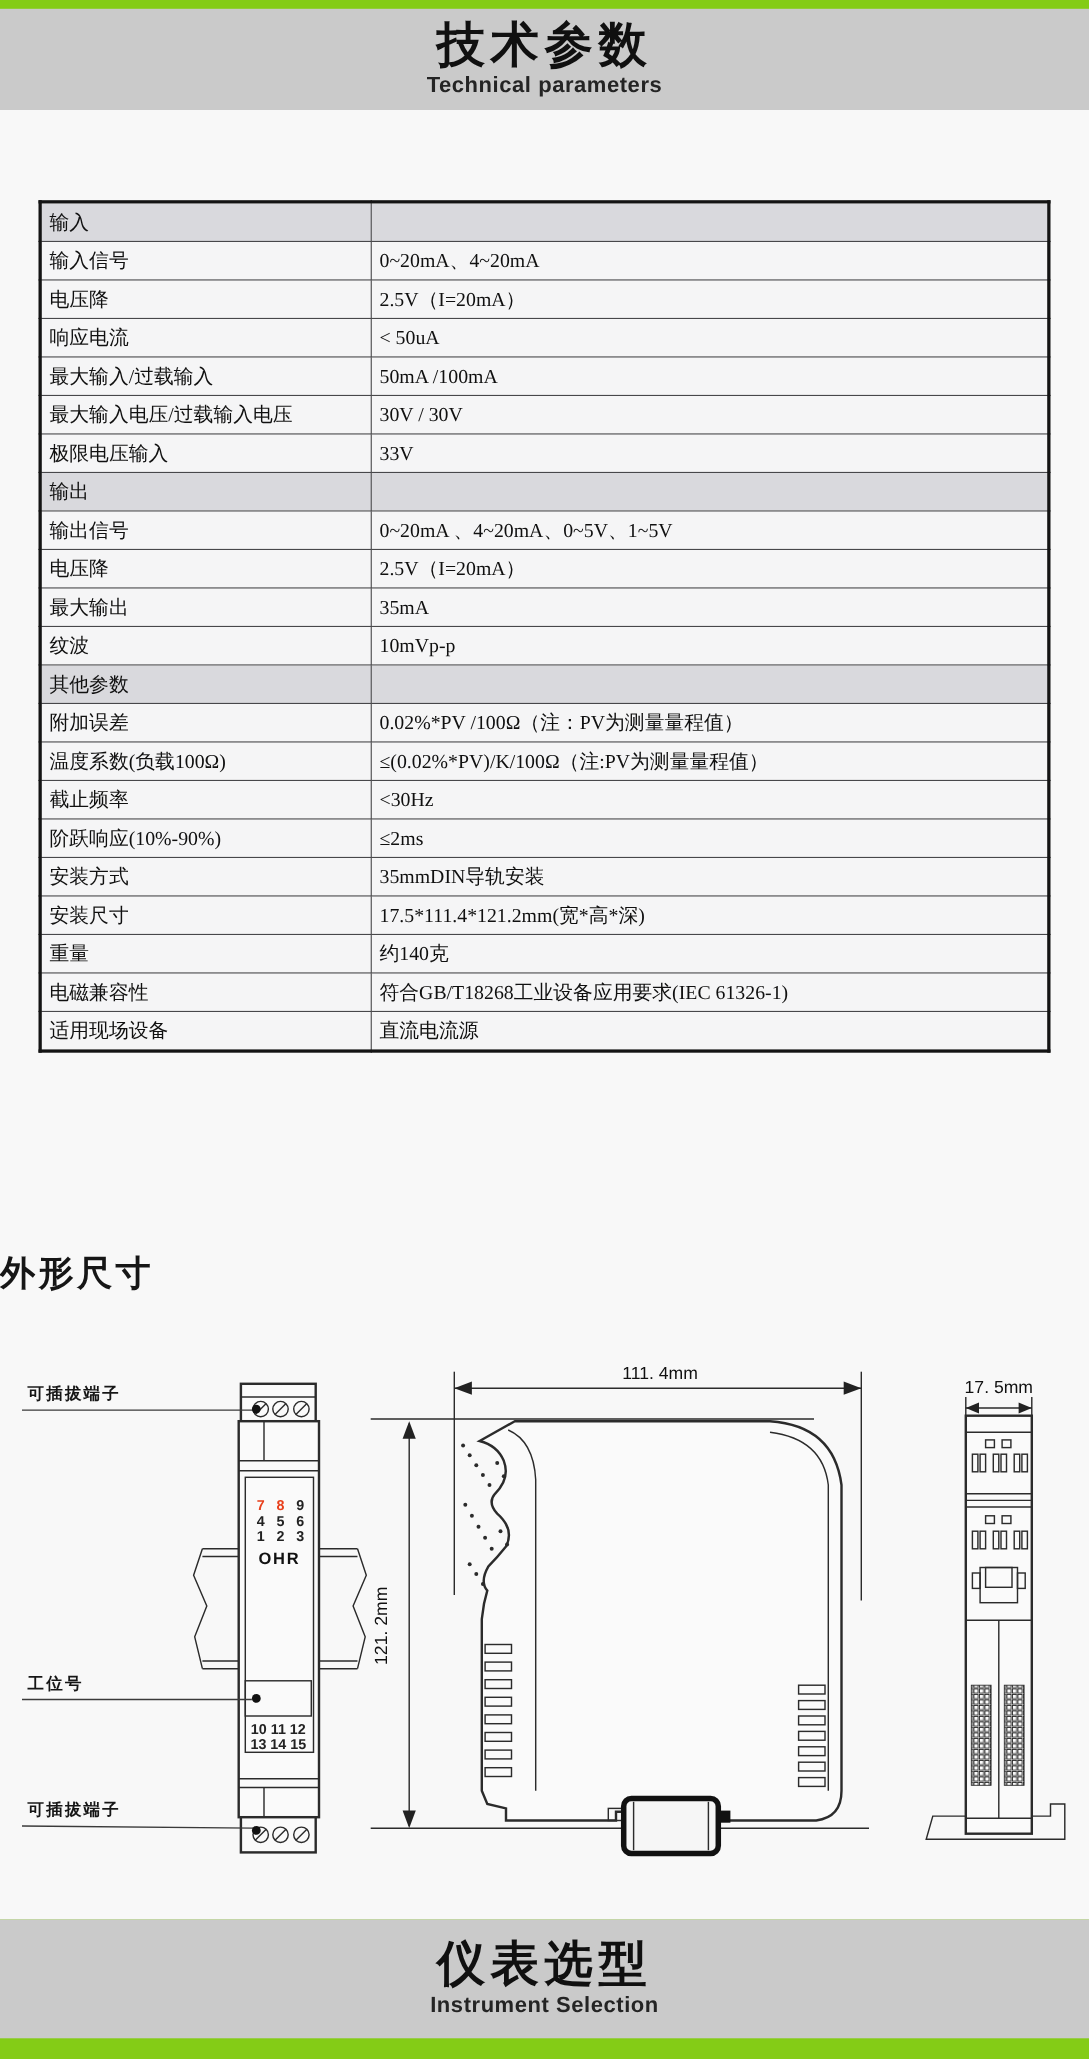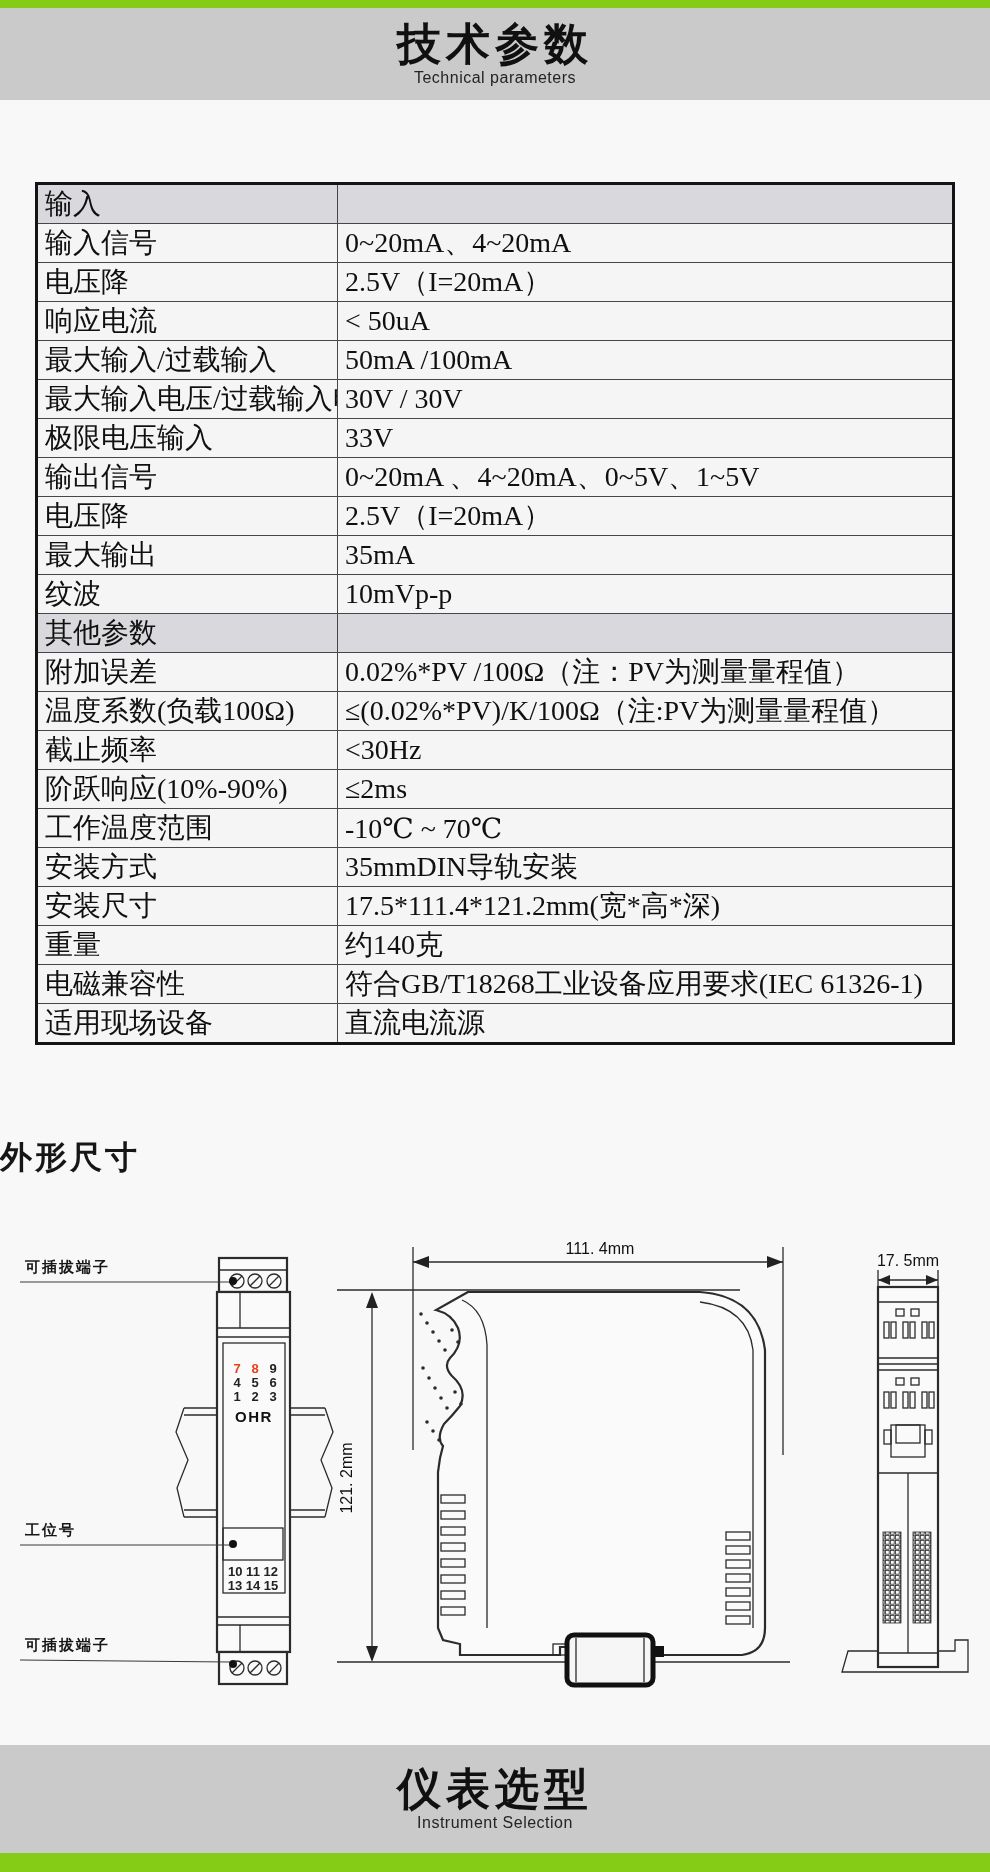--- a/index.html
+++ b/index.html
@@ -5,25 +5,25 @@
   html,body{margin:0;padding:0;background:#e9e9e9;}
   .page{position:relative;width:990px;height:1872px;background:#84cc16;overflow:hidden;
         font-family:"Liberation Sans","DejaVu Sans",sans-serif;color:#111;}
   .content-bg{position:absolute;top:100px;left:0;width:990px;height:1645px;background:#f8f8f8;}
   
   .band{position:absolute;left:0;width:990px;background:var(--band-gray,#cacaca);
         display:flex;flex-direction:column;align-items:center;justify-content:center;}
   .band-top{top:8px;height:92px;}
   .band-bottom{top:1745px;height:108px;justify-content:center;}
   .band h1{margin:0;font-size:44px;font-weight:700;letter-spacing:5px;color:#101010;line-height:1.05;}
-  .band .sub{font-size:16px;color:#242424;letter-spacing:0.5px;margin-top:2px;}
+  .band .sub{font-size:20px;color:#242424;letter-spacing:0.5px;margin-top:2px;font-weight:bold;}
   
   .spec-wrap{position:absolute;top:182px;left:35px;width:920px;}
   table.spec{width:100%;border-collapse:collapse;table-layout:fixed;border:3px solid #141414;
-             font-family:"Liberation Serif","DejaVu Serif",serif;font-size:28px;color:#101010;}
+             font-family:"Liberation Serif","DejaVu Serif",serif;font-size:18px;color:#101010;}
   table.spec td{height:34px;border:1px solid #47474a;padding:0 6px 0 7px;vertical-align:middle;
                 white-space:nowrap;overflow:hidden;background:#f5f5f6;}
   table.spec td.c-label{width:286px;}
   table.spec tr.section-row td{background:var(--section-row,#d9d9dd);}
   
   .dims-title{position:absolute;top:1136px;left:0;width:990px;margin:0;text-align:left;
               font-size:32px;font-weight:700;letter-spacing:3px;color:#161616;}
   
   .drawings{position:absolute;top:1210px;left:0;width:990px;height:530px;}
   svg text{font-family:"Liberation Sans","DejaVu Sans",sans-serif;}
@@ -73,20 +73,24 @@
             <td class="c-value">50mA /100mA</td>
           </tr>
           <tr>
             <td class="c-label">最大输入电压/过载输入电压</td>
             <td class="c-value">30V / 30V</td>
           </tr>
           <tr>
             <td class="c-label">极限电压输入</td>
             <td class="c-value">33V</td>
           </tr>
+          <tr class="section-row">
+            <td class="c-label">输出</td>
+            <td class="c-value"></td>
+          </tr>
           <tr>
             <td class="c-label">输出信号</td>
             <td class="c-value">0~20mA 、4~20mA、0~5V、1~5V</td>
           </tr>
           <tr>
             <td class="c-label">电压降</td>
             <td class="c-value">2.5V（I=20mA）</td>
           </tr>
           <tr>
             <td class="c-label">最大输出</td>
@@ -108,24 +112,20 @@
             <td class="c-label">温度系数(负载100Ω)</td>
             <td class="c-value">≤(0.02%*PV)/K/100Ω（注:PV为测量量程值）</td>
           </tr>
           <tr>
             <td class="c-label">截止频率</td>
             <td class="c-value">&lt;30Hz</td>
           </tr>
           <tr>
             <td class="c-label">阶跃响应(10%-90%)</td>
             <td class="c-value">≤2ms</td>
-          </tr>
-          <tr>
-            <td class="c-label">工作温度范围</td>
-            <td class="c-value">-10℃ ~ 70℃</td>
           </tr>
           <tr>
             <td class="c-label">安装方式</td>
             <td class="c-value">35mmDIN导轨安装</td>
           </tr>
           <tr>
             <td class="c-label">安装尺寸</td>
             <td class="c-value">17.5*111.4*121.2mm(宽*高*深)</td>
           </tr>
           <tr>

